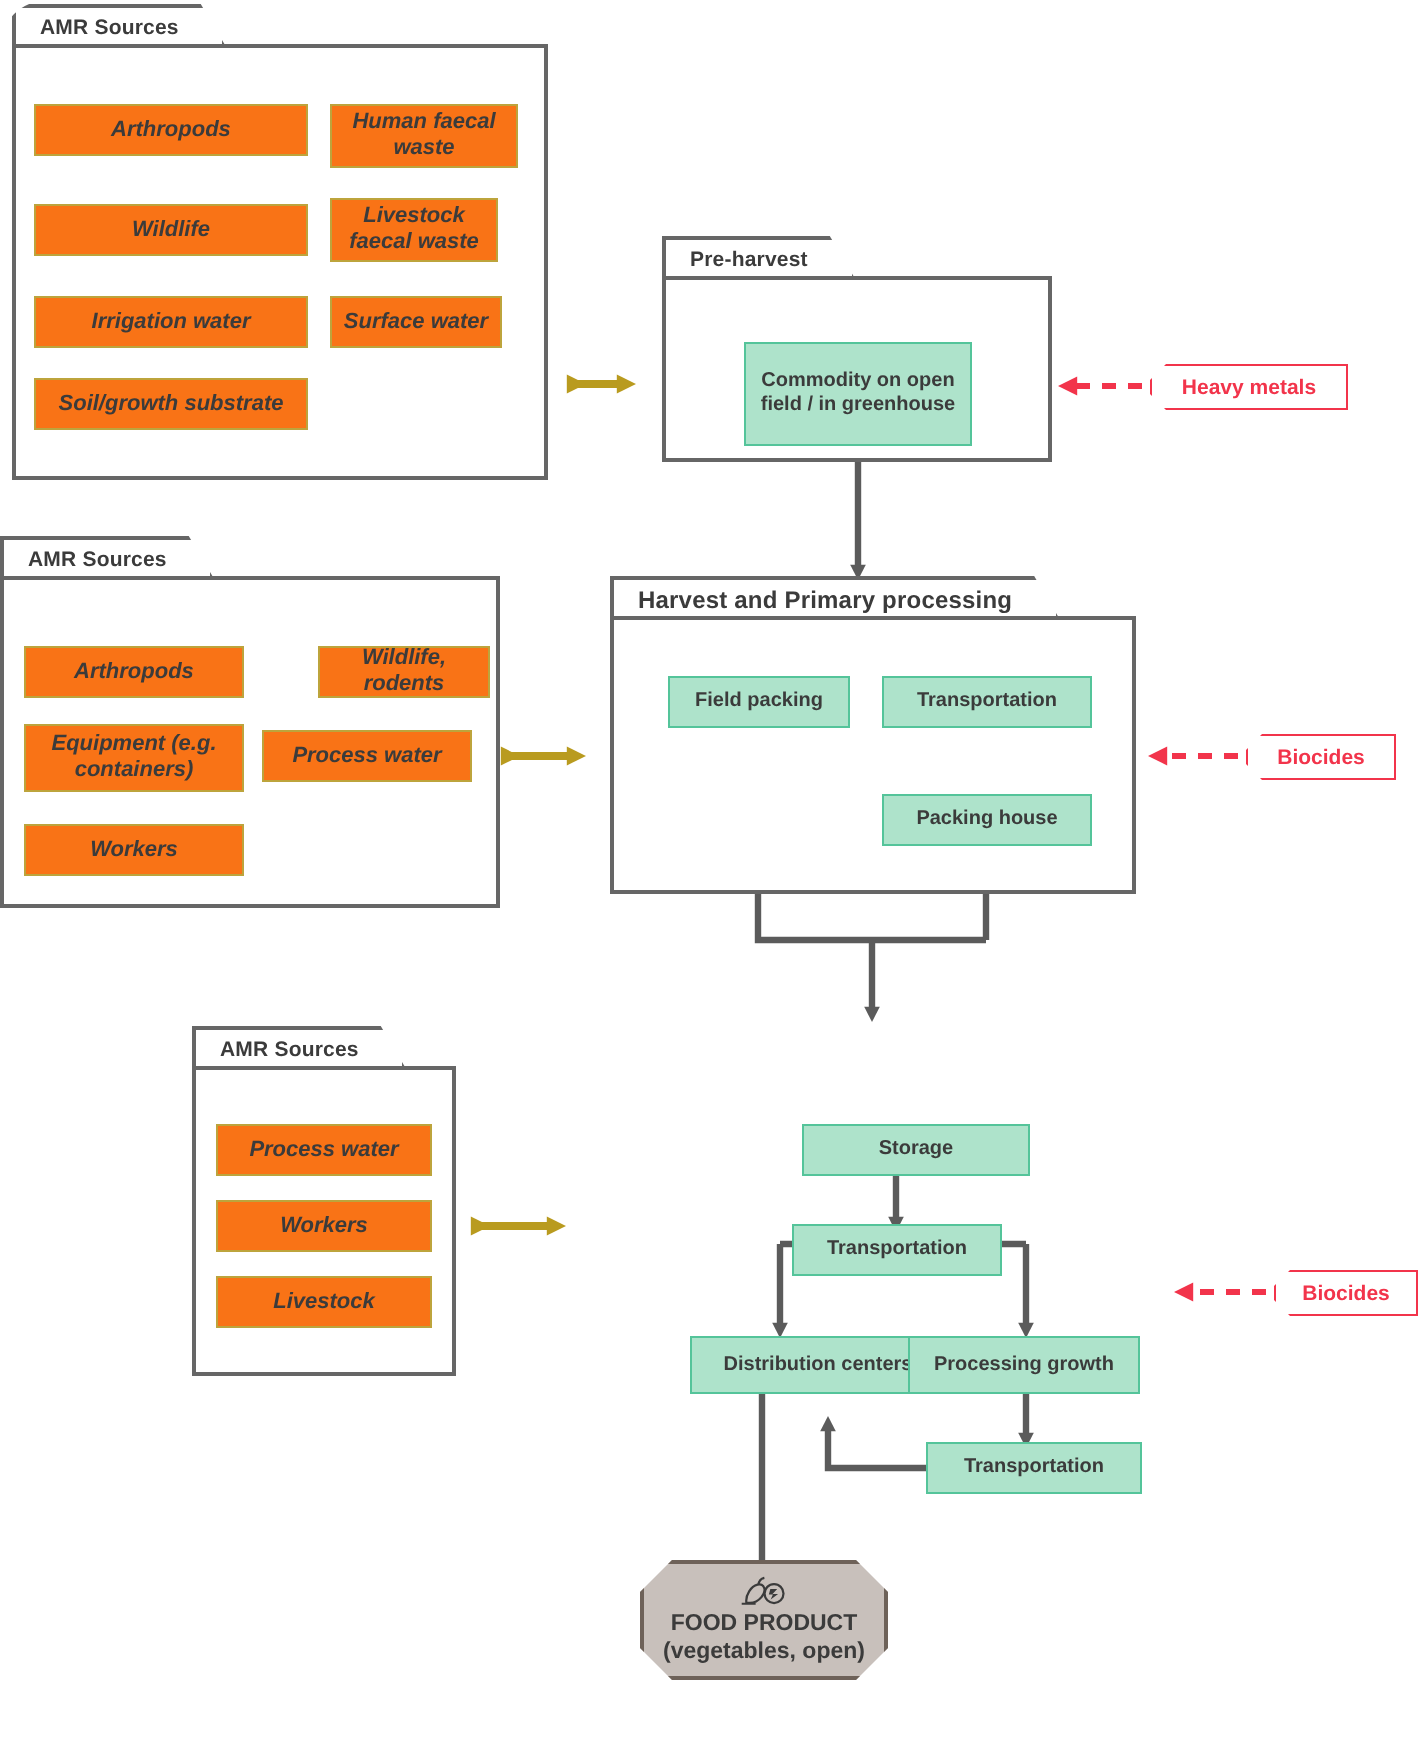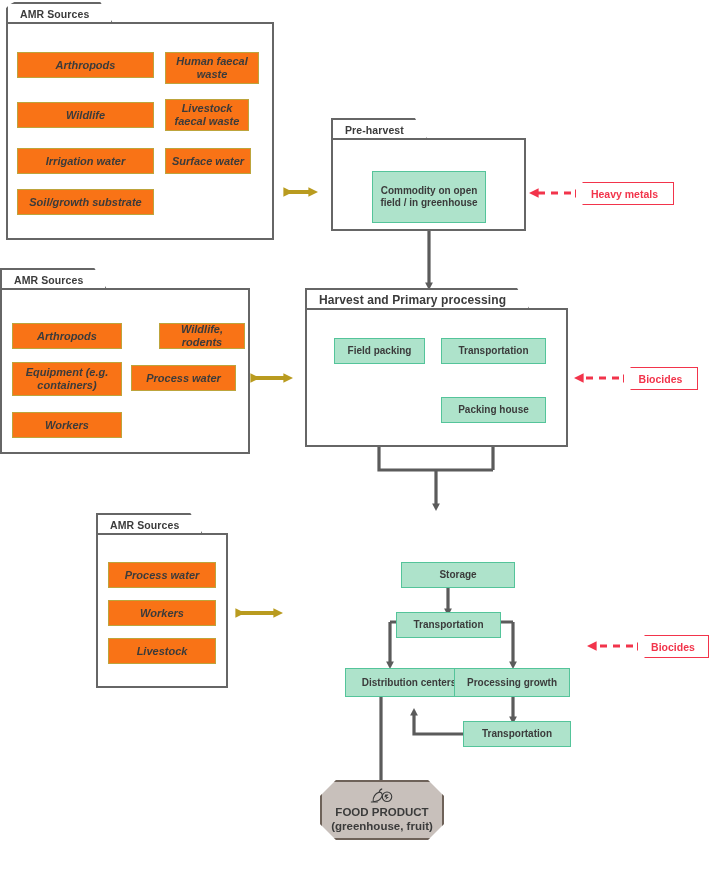--- a/index.html
+++ b/index.html
@@ -222,16 +222,16 @@
   <div class="terminal" style="left:320px;top:780px;width:124px;height:60px;">
     <svg class="glyph" viewBox="0 0 28 18" xmlns="http://www.w3.org/2000/svg">
       <path d="M4.5,15.2 C4.0,11.0 7.0,6.5 10.5,5.6 C12.4,5.1 13.7,6.1 14.2,7.6
                C14.6,9.0 14.0,10.6 12.6,12.3 C10.6,14.7 7.4,15.8 4.5,15.2 Z" fill="none" stroke="#3b3b3b" stroke-width="1.2"></path>
       <path d="M11.0,5.6 C11.3,3.6 12.6,2.2 14.2,1.9" fill="none" stroke="#3b3b3b" stroke-width="1.2"></path>
       <circle cx="19.4" cy="10.4" r="5.1" fill="none" stroke="#3b3b3b" stroke-width="1.2"></circle>
       <path d="M17.4,7.9 L21.1,7.9 L18.6,10.6 L21.6,10.6 L17.6,13.6 L18.8,10.9 L16.6,10.9 Z" fill="#3b3b3b"></path>
       <path d="M2.0,15.9 L9.5,15.9" stroke="#3b3b3b" stroke-width="1.1" fill="none"></path>
     </svg>
     <span class="tline">FOOD PRODUCT</span>
-    <span class="tline">(greenhouse, fruit)</span>
+    <span class="tline">(vegetables, open)</span>
   </div>
 
 </div>
 
 </body></html>

